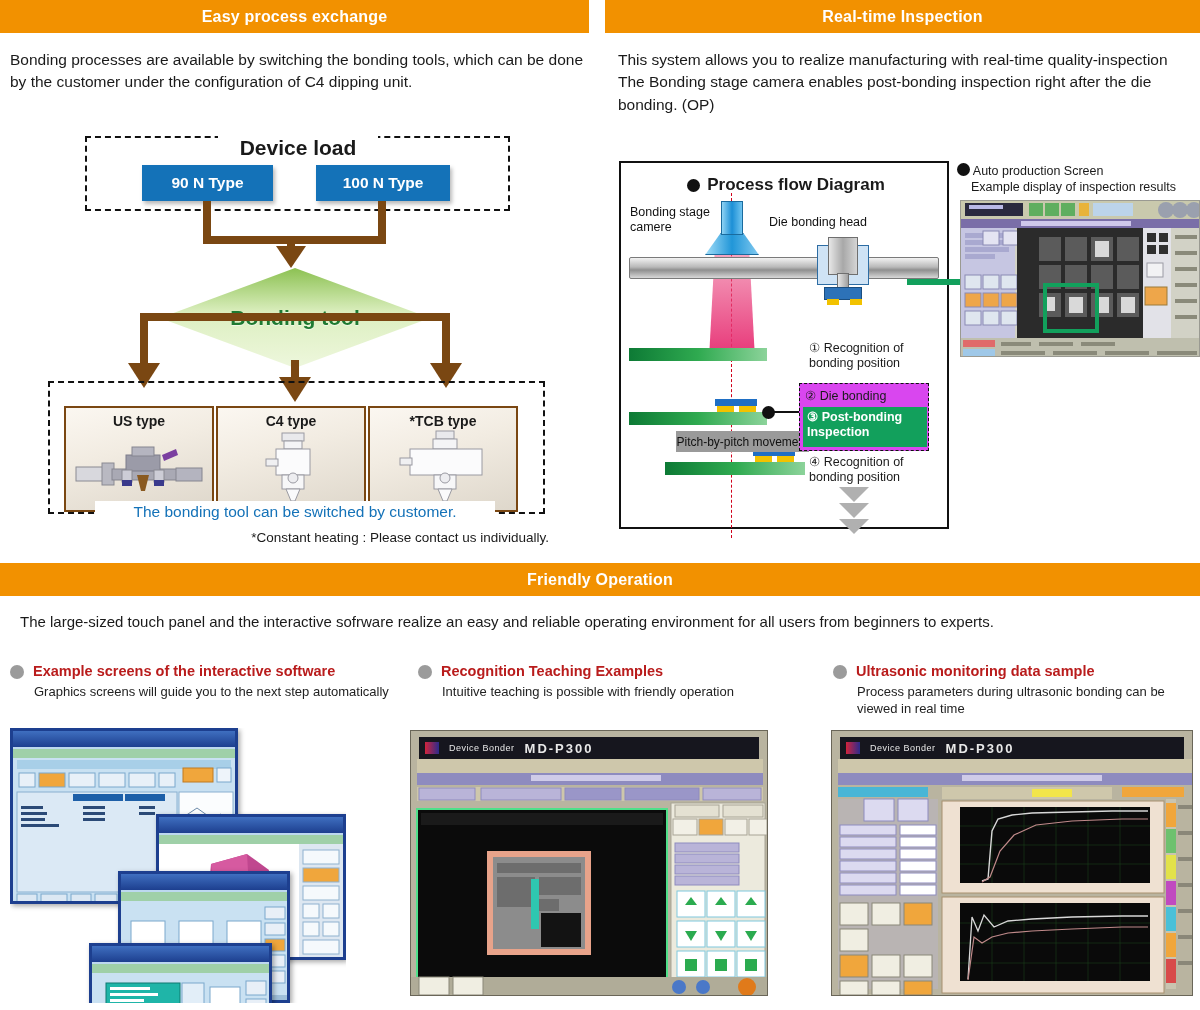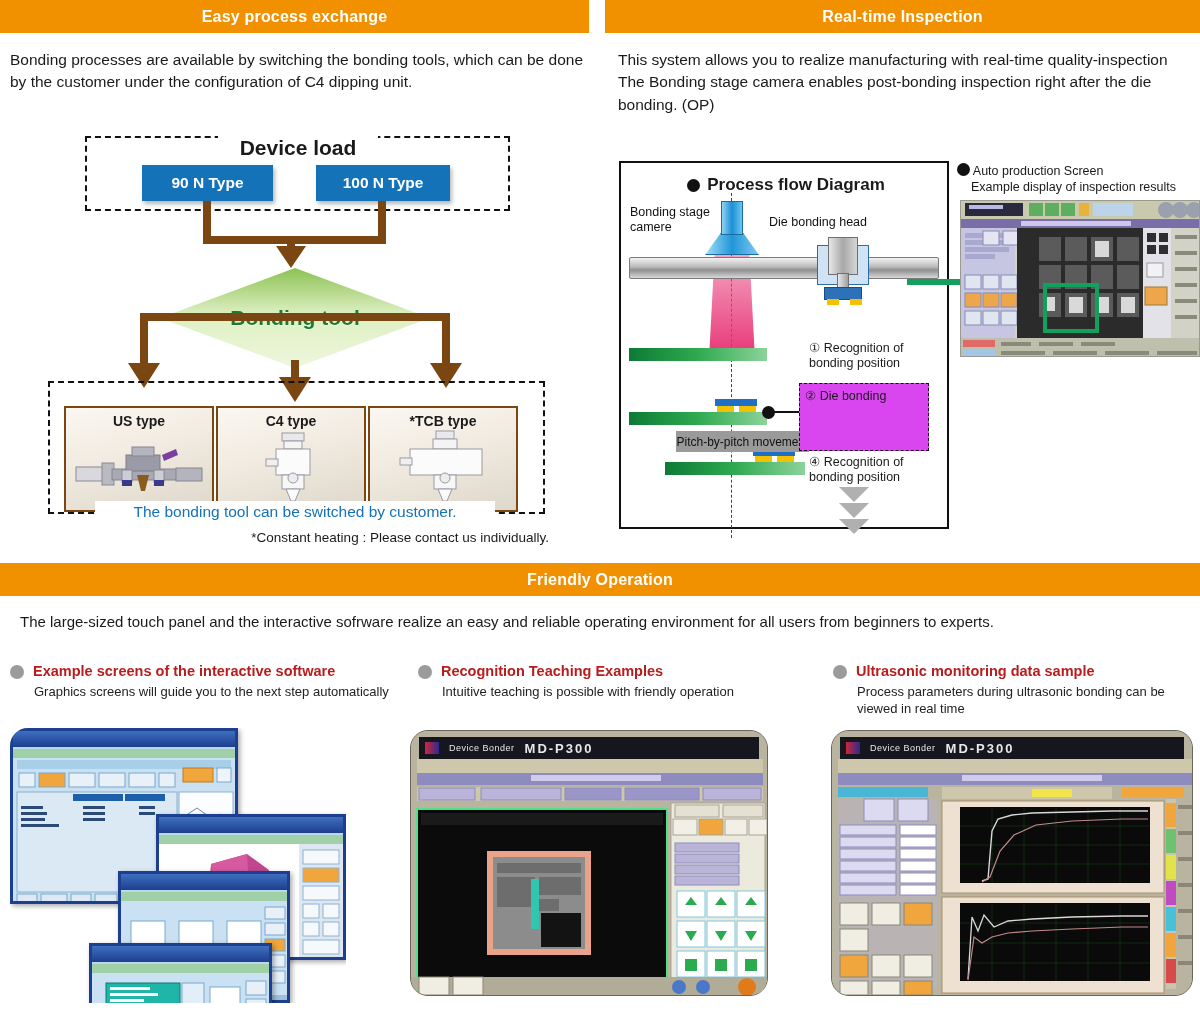--- a/index.html
+++ b/index.html
@@ -288,21 +288,21 @@
   }
   .gdot{
     display:inline-block; width:14px; height:14px;
     border-radius:50%; background:#9b9b9b; flex:0 0 14px; margin-top:2px;
   }
   .fo-sub{
     margin:4px 0 0 24px;
     font-size:13px; line-height:1.32; color:#222;
   }
 
-  .shot{ position:absolute; overflow:hidden;border-radius:18px; }
+  .shot{ position:absolute; overflow:hidden; }
   #shot1{ left:10px; top:728px; width:336px; height:275px; }
   #shot2{ left:410px; top:730px; width:358px; height:266px; background:#b9b4a0; border:1px solid #6a6658; }
   #shot3{ left:831px; top:730px; width:362px; height:266px; background:#b9b4a0; border:1px solid #6a6658; }
 
   .win{
     position:absolute;
     border:3px solid #1d3f8f;
     background:#bcd8ef;
     box-shadow:2px 2px 5px rgba(0,0,0,.35);
     overflow:hidden;
@@ -475,20 +475,21 @@
 
     <div id="pitch-box">Pitch-by-pitch movement</div>
 
     <div class="step-lbl" id="step1">① Recognition of bonding position</div>
 
     <div id="dot-node"></div>
     <div id="node-line"></div>
 
     <div id="step23-box">
       <div id="step2">② Die bonding</div>
+      <div id="step3">③ Post-bonding Inspection</div>
     </div>
 
     <div class="step-lbl" id="step4">④ Recognition of bonding position</div>
 
     <div class="tri-gray" id="t1"></div>
     <div class="tri-gray" id="t2"></div>
     <div class="tri-gray" id="t3"></div>
   </div>
 
   <div id="g-h"></div>

